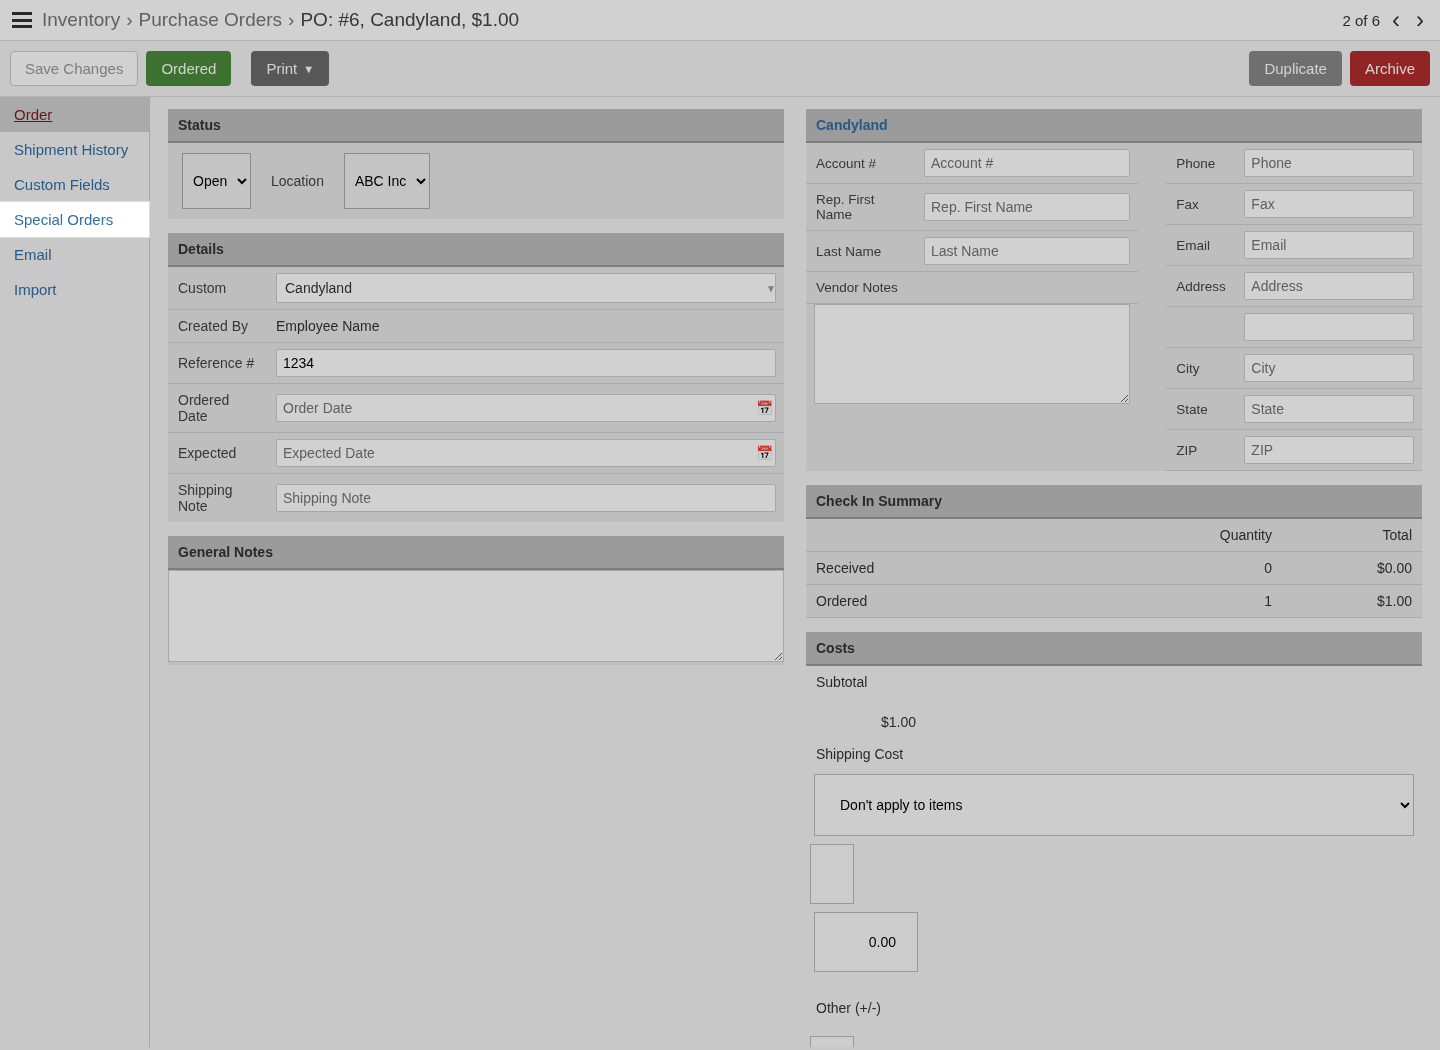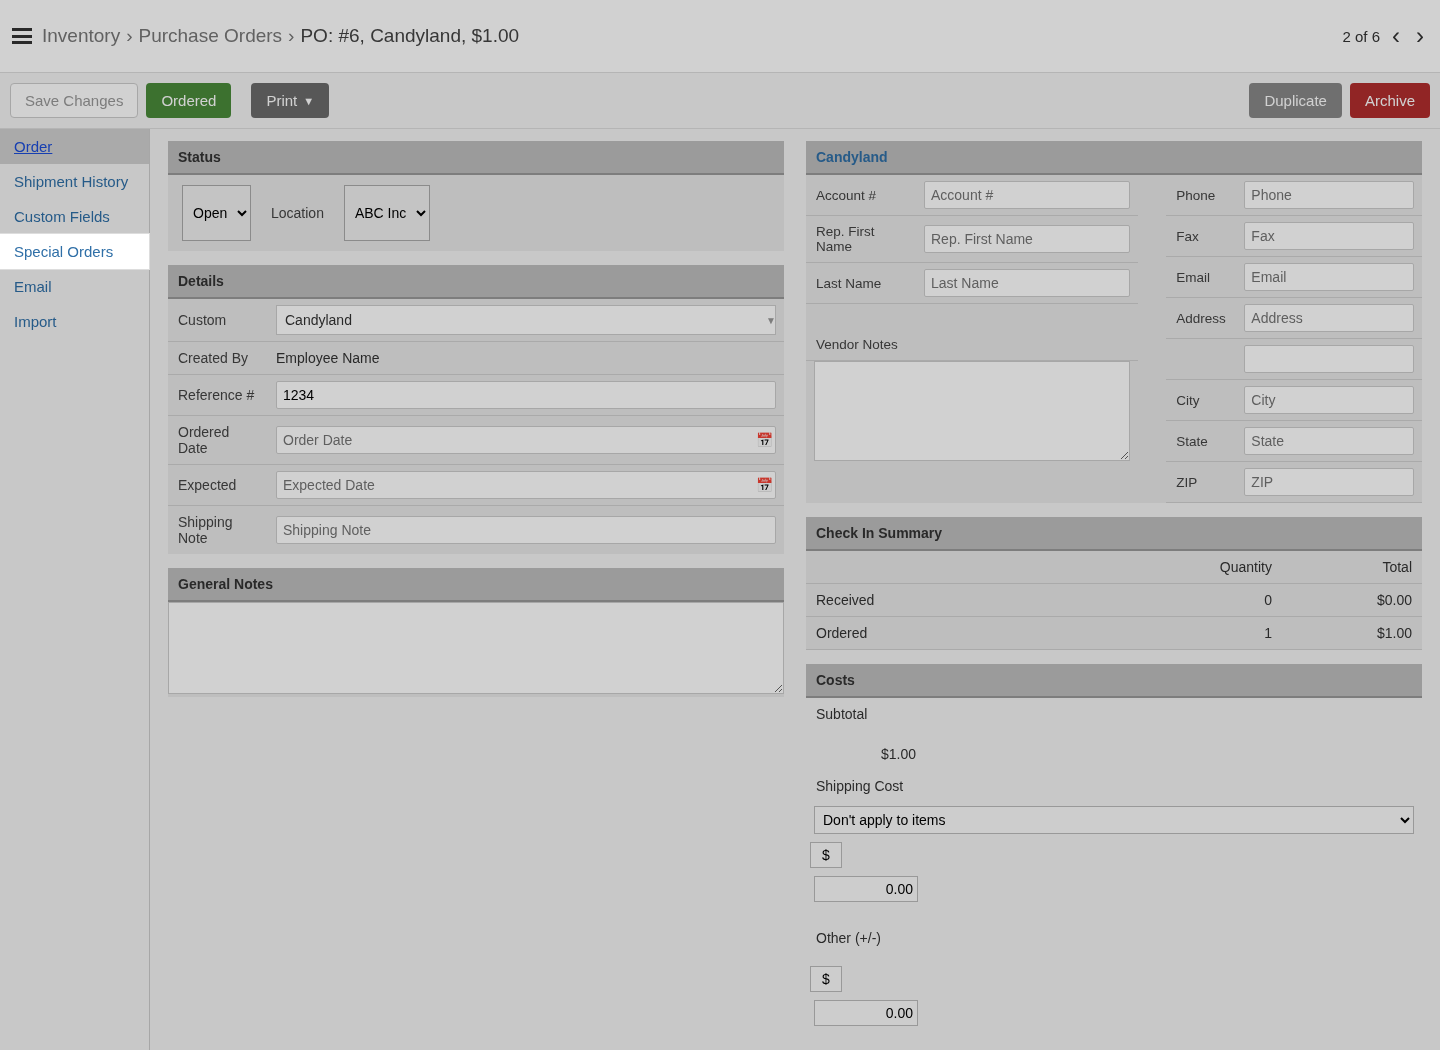--- a/index.html
+++ b/index.html
@@ -1,37 +1,37 @@
 <!DOCTYPE html>
 <html><head>
 <meta charset="utf-8">
 <style>
 * { box-sizing: border-box; margin: 0; padding: 0; }
 body { font-family: -apple-system, "Segoe UI", "Helvetica Neue", Arial, sans-serif; font-size: 14px; color: #333; background: #f5f5f5; position: relative; width: 1440px; height: 1050px; overflow: hidden; }
 .overlay { position: absolute; inset: 0; background: rgba(0,0,0,0.18); pointer-events: none; z-index: 50; }
-.topbar { display: flex; align-items: center; padding: 24px 12px; background: #fff; border-bottom: 1px solid #ddd; }
+.topbar { display: flex; align-items: center; padding: 8px 12px; background: #fff; border-bottom: 1px solid #ddd; }
 .hamburger { width: 20px; height: 16px; display: flex; flex-direction: column; justify-content: space-between; margin-right: 10px; cursor: pointer; }
 .hamburger span { display: block; height: 3px; background: #333; }
 .breadcrumb { color: #777; font-size: 19px; display: flex; align-items: center; gap: 6px; flex: 1; }
 .breadcrumb .current { color: #444; }
 .pager { display: flex; align-items: center; gap: 8px; color: #333; font-size: 15px; }
 .pager .chev { font-size: 24px; color: #333; cursor: pointer; line-height: 1; padding: 0 4px; }
 .actionbar { display: flex; align-items: center; padding: 10px 10px; gap: 8px; background: #f5f5f5; border-bottom: 1px solid #ddd; }
 .btn { display: inline-flex; align-items: center; gap: 6px; padding: 8px 14px; border-radius: 4px; font-size: 15px; cursor: pointer; border: 1px solid transparent; }
 .btn-disabled { background: #fff; border: 1px solid #ccc; color: #999; cursor: default; }
 .btn-green { background: #4a8a3a; color: #fff; }
 .btn-grey { background: #6b6b6b; color: #fff; margin-left: 12px; }
 .btn-grey2 { background: #888; color: #fff; }
 .btn-red { background: #b12e2e; color: #fff; }
 .spacer { flex: 1; }
 .chev-down { font-size: 11px; }
 .layout { display: flex; height: calc(100% - 100px); }
 .sidebar { width: 150px; border-right: 1px solid #ccc; background: #f5f5f5; }
 .sidebar .item { padding: 9px 14px; color: #2f6fa7; cursor: pointer; font-size: 15px; }
-.sidebar .item.active { background: #d0d0d0; color: #1d4ed8; font-weight: 500; text-decoration: underline; }
+.sidebar .item.active { background: #d0d0d0; color: #7f1d1d; font-weight: 500; text-decoration: underline; }
 .sidebar .item.highlight { background: #fff; color: #2f6fa7; position: relative; z-index: 100; box-shadow: 0 0 0 1px #ddd; }
 .main { flex: 1; padding: 12px 18px; overflow-y: auto; }
 .cols { display: flex; gap: 22px; }
 .col { flex: 1; min-width: 0; }
 .panel { margin-bottom: 14px; }
 .panel-header { background: #bdbdbd; padding: 8px 10px; font-weight: 600; color: #333; border-bottom: 2px solid #999; }
 .panel-header.link { color: #2f6fa7; font-weight: 600; }
 .panel-body { background: #e8e8e8; }
 .row { display: flex; align-items: center; border-bottom: 1px solid #d0d0d0; }
 .row:last-child { border-bottom: none; }
@@ -54,21 +54,21 @@
 .table .trow { display: flex; border-bottom: 1px solid #d0d0d0; background: #e8e8e8; }
 .table .trow .td { padding: 8px 10px; }
 .table .trow .td.r { text-align: right; }
 .table .thead .td { color: #333; }
 .costs-table .trow { align-items: center; }
 .costs-table .td-lbl { width: 120px; padding: 8px 10px; }
 .costs-table .td-ctrl { flex: 1; padding: 4px 8px; }
 .costs-table .td-cur { width: 40px; padding: 4px; }
 .costs-table .td-amt { width: 120px; padding: 4px 8px; text-align: right; }
 .costs-table .td-tot { width: 120px; padding: 8px 10px; text-align: right; }
-.costs-table select, .costs-table input { width: 100%; border: 1px solid #bbb; background: #fafafa; padding: 4px; font-size: 14px; font-family: inherit; }
+.costs-table select, .costs-table input { width: 100%; border: 1px solid #bbb; background: #fafafa; padding: 21px; font-size: 14px; font-family: inherit; }
 .costs-table input.amt { text-align: right; }
 .dropdown-arrow { position: absolute; right: 8px; top: 50%; transform: translateY(-50%); color: #999; font-size: 10px; pointer-events: none; }
 .rel { position: relative; }
 .fake-select { border: 1px solid #ccc; background: #fff; padding: 6px 8px; cursor: pointer; color: #333; }
 </style>
 </head>
 <body>
 
 <div class="overlay"></div>
 
@@ -190,21 +190,21 @@
                   <div class="cell"><input placeholder="Account #" style=""></div>
                 </div>
               <div class="row">
                   <div class="lbl">Rep. First Name</div>
                   <div class="cell"><input placeholder="Rep. First Name" style=""></div>
                 </div>
               <div class="row">
                   <div class="lbl">Last Name</div>
                   <div class="cell"><input placeholder="Last Name" style=""></div>
                 </div>
-              <div class="row" style="align-items:flex-start;margin-top:25px;">
+              <div class="row" style="align-items:flex-start;">
                   <div class="lbl">Vendor Notes</div>
                 </div>
               <div style="padding:0 8px 8px 8px;"><textarea class="notes vendor-notes" style=""></textarea></div>
             </div>
             <div>
               <div class="row">
                   <div class="lbl" style="width:70px">Phone</div>
                   <div class="cell"><input placeholder="Phone" style=""></div>
                 </div>
               <div class="row">

